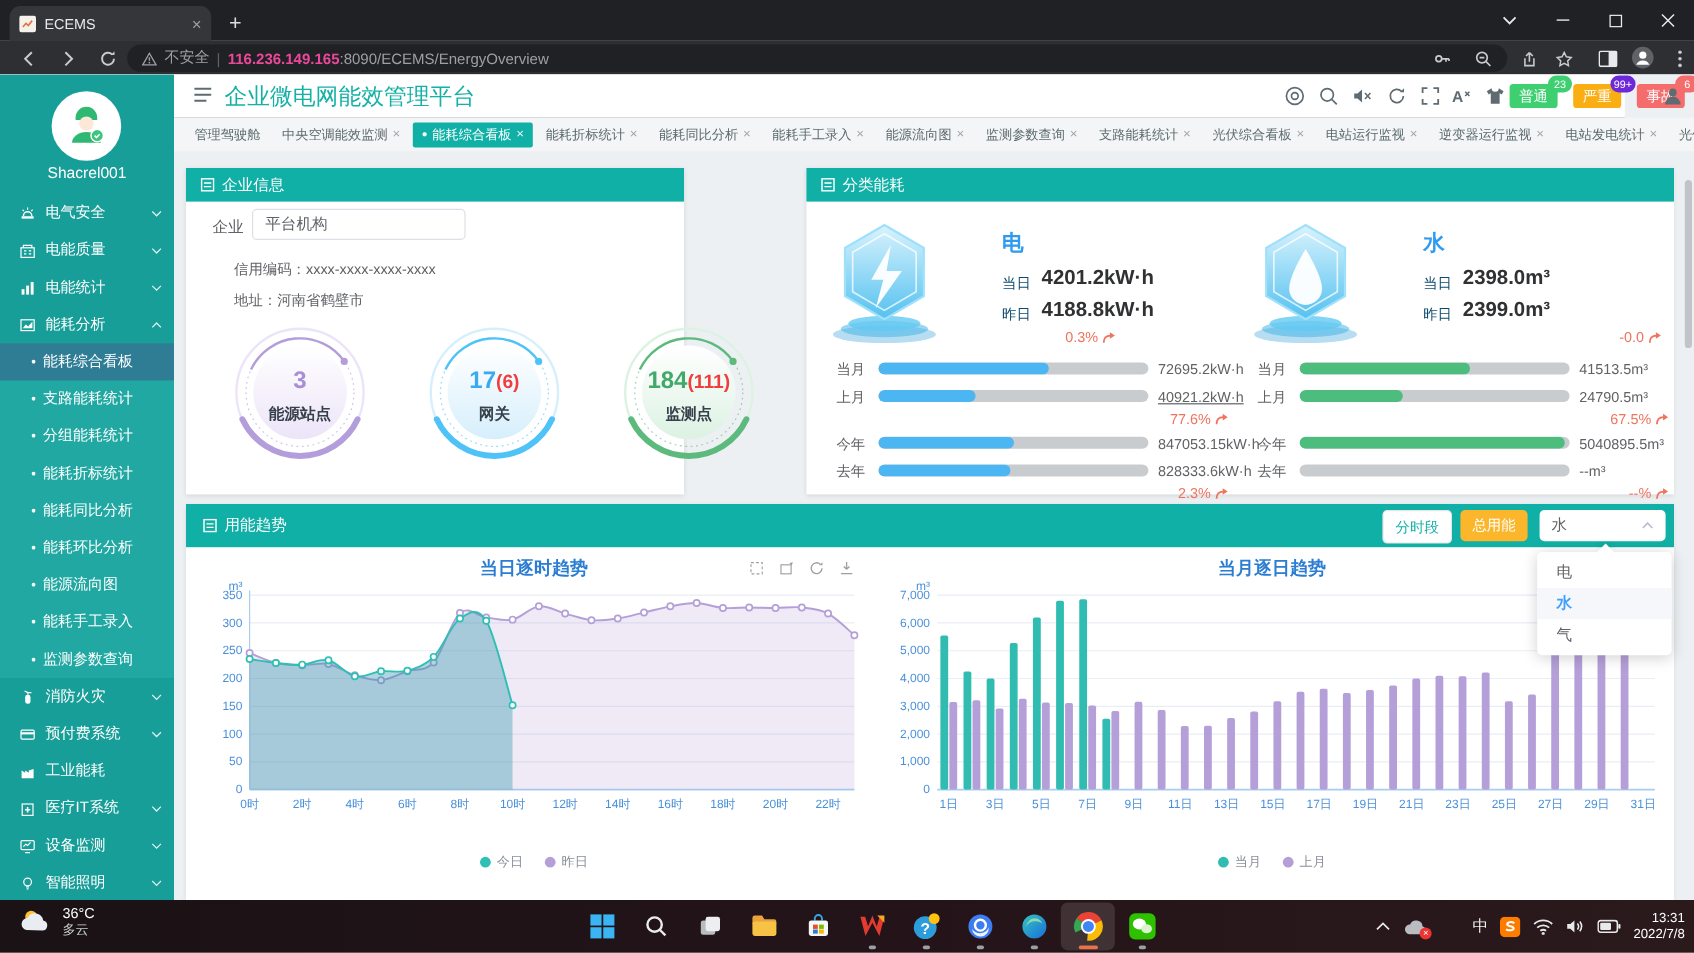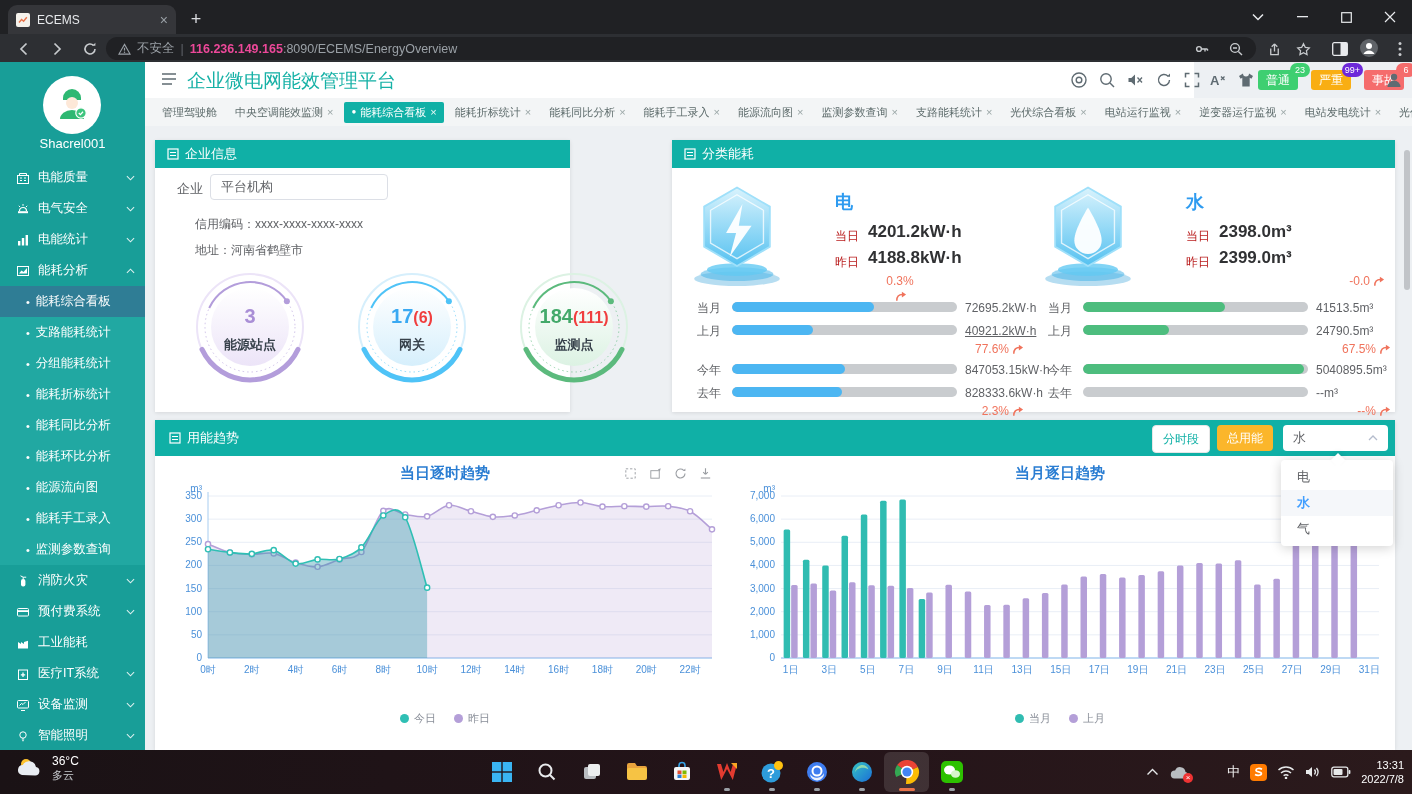--- a/index.html
+++ b/index.html
@@ -31,41 +31,41 @@
   .avatar{position:absolute;left:43px;top:14px;width:58px;height:58px;border-radius:50%;background:#fff;
     display:flex;align-items:center;justify-content:center;}
   .username{position:absolute;left:0;top:74px;width:145px;text-align:center;font-size:13px;color:#fff}
   #side-menu{position:absolute;left:0;top:100px;width:145px;}
   .side-item{height:31px;display:flex;align-items:center;padding:0 10px 0 16px;font-size:12.5px;gap:8px;cursor:pointer}
   .side-item .chev{margin-left:auto;opacity:.85}
   .side-sub{background:#21a8a2;}
   .side-subitem{height:31px;display:flex;align-items:center;padding-left:26px;font-size:12.5px;cursor:pointer}
   .side-subitem .dot{margin-right:6px;font-size:11px}
   .side-subitem.active{background:#2f7d95;}
-  .app-header{position:absolute;left:145px;top:0;width:1049px;height:36px;background:#fff;border-bottom:5px solid #737373}
+  .app-header{position:absolute;left:145px;top:0;width:1209px;height:36px;background:#fff;border-bottom:5px solid #737373}
   .hamburger{position:absolute;left:16px;top:10px;}
   .app-title{position:absolute;left:42px;top:6px;font-size:19px;color:#16b1a6;}
   .hicon{position:absolute;top:9px;width:18px;height:18px;color:#5f6b72}
   .alarm-pill{position:absolute;top:8px;width:40px;height:20px;border-radius:3px;color:#fff;font-size:12px;
     text-align:center;line-height:20px;}
   .alarm-cnt{position:absolute;top:-7px;right:-12px;min-width:14px;padding:0 3px;height:14px;border-radius:8px;
     color:#fff;font-size:9px;line-height:14px;text-align:center;font-weight:normal;}
   .wtabs{position:absolute;left:145px;top:36px;width:1267px;height:28px;background:#f3f5f6;display:flex;
     align-items:center;padding-left:10px;gap:4px;box-sizing:border-box;overflow:hidden;}
   .wtab{display:flex;align-items:center;gap:4px;padding:3px 7px;font-size:11px;color:#5d6b6b;
     white-space:nowrap;border-radius:2px;cursor:pointer}
   .wtab .x{color:#9aa6a6;font-size:11px}
   .wtab.active{background:#10b0a6;color:#fff;}
   .wtab.active .x{color:#eafaf8}
   .wtab .adot{font-size:8px;line-height:1}
   
   .panel{position:absolute;background:#fff;box-shadow:0 1px 4px rgba(0,0,0,.10);}
   .panel-h{height:28px;background:#10b0a6;color:#fff;font-size:13px;display:flex;align-items:center;
     gap:6px;padding:0 12px;}
-  .lbl{color:#b91c1c;font-size:12px}
+  .lbl{color:#0c4a6e;font-size:12px}
   .val-big{color:#303133;font-size:17px;font-weight:bold}
   .chg{color:#f0735c;font-size:12px;display:flex;align-items:center;gap:2px}
   .brow-lbl{color:#606266;font-size:12px}
   .brow-val{color:#606266;font-size:12px}
   .btrack{height:10px;border-radius:5px;background:#c9cccf;overflow:hidden}
   .bfill{height:10px;border-radius:5px}
   .ent-input{position:absolute;left:55px;top:34px;width:178px;height:26px;border:1px solid #dcdfe6;
     border-radius:4px;font-size:13px;color:#606266;padding:0 10px;font-family:inherit;background:#fff;box-sizing:border-box}
   
   .trend-h{height:36px;background:#10b0a6;display:flex;align-items:center;color:#fff;font-size:13px;
@@ -234,41 +234,41 @@
             <path d="M10 36a12 9 0 0 1 24 0z" fill="#2eb872"></path>
             <circle cx="31" cy="30" r="5.2" fill="#3dc57e" stroke="#fff" stroke-width="1.2"></circle>
             <path d="M28.8 30l1.6 1.6 2.6-2.8" stroke="#fff" stroke-width="1.3" fill="none"></path>
           </svg>
       </div>
       <div class="username">Shacrel001</div>
       <nav id="side-menu">
           <div class="side-item">
             <span>
               <svg width="14" height="14" viewBox="0 0 14 14" style="color:#fff">
+                <path d="M3.5 9a3.5 3.5 0 0 1 7 0" fill="none" stroke="currentColor" stroke-width="1.2"></path>
+                <rect x="2" y="9.2" width="10" height="2" fill="currentColor"></rect>
+                <path d="M7 2v1.8M2.8 3.8l1.2 1.2M11.2 3.8L10 5" stroke="currentColor"></path>
+              </svg>
+            </span>
+            <span>电气安全</span>
+            <span class="chev">
+              <svg width="9" height="6" viewBox="0 0 10 6">
+                <path d="M1 1l4 4 4-4" stroke="#fff" fill="none" stroke-width="1.2"></path>
+              </svg>
+            </span>
+          </div>
+          <div class="side-item">
+            <span>
+              <svg width="14" height="14" viewBox="0 0 14 14" style="color:#fff">
                 <rect x="1.5" y="4.5" width="11" height="8" fill="none" stroke="currentColor"></rect>
                 <path d="M3.5 4.5v-2h7v2" fill="none" stroke="currentColor"></path>
                 <path d="M4 7h2M8 7h2M4 9.5h2M8 9.5h2" stroke="currentColor"></path>
               </svg>
             </span>
             <span>电能质量</span>
-            <span class="chev">
-              <svg width="9" height="6" viewBox="0 0 10 6">
-                <path d="M1 1l4 4 4-4" stroke="#fff" fill="none" stroke-width="1.2"></path>
-              </svg>
-            </span>
-          </div>
-          <div class="side-item">
-            <span>
-              <svg width="14" height="14" viewBox="0 0 14 14" style="color:#fff">
-                <path d="M3.5 9a3.5 3.5 0 0 1 7 0" fill="none" stroke="currentColor" stroke-width="1.2"></path>
-                <rect x="2" y="9.2" width="10" height="2" fill="currentColor"></rect>
-                <path d="M7 2v1.8M2.8 3.8l1.2 1.2M11.2 3.8L10 5" stroke="currentColor"></path>
-              </svg>
-            </span>
-            <span>电气安全</span>
             <span class="chev">
               <svg width="9" height="6" viewBox="0 0 10 6">
                 <path d="M1 1l4 4 4-4" stroke="#fff" fill="none" stroke-width="1.2"></path>
               </svg>
             </span>
           </div>
           <div class="side-item">
             <span>
               <svg width="14" height="14" viewBox="0 0 14 14" style="color:#fff">
                 <rect x="2" y="8" width="2.4" height="4.5" fill="currentColor"></rect>
@@ -630,21 +630,21 @@
               <polygon points="60,6 96,27 96,71 60,92 24,71 24,27" fill="url(#hg0)" stroke="#9fe0fa" stroke-width="2"></polygon>
               <polygon points="60,14 89,31 89,67 60,84 31,67 31,31" fill="none" stroke="rgba(255,255,255,.75)" stroke-width="1.5"></polygon>
               <polygon points="66,24 48,56 59,56 52,82 76,48 62,48" fill="#fff" opacity="0.95"></polygon>
             </svg>
           </div>
           <div class="abs" style="left: 163px; top: 50px; font-size: 18px; font-weight: bold; color: rgb(46, 155, 240);">电</div>
           <span class="abs lbl" style="left: 163px; top: 88px;">当日</span>
           <span class="abs val-big" style="left: 196px; top: 82px;">4201.2kW·h</span>
           <span class="abs lbl" style="left: 163px; top: 114px;">昨日</span>
           <span class="abs val-big" style="left: 196px; top: 108px;">4188.8kW·h</span>
-          <span class="abs chg" style="top: 134px; left: 198px; width: 60px; justify-content: flex-end; flex-direction: column;">
+          <span class="abs chg" style="top: 134px; left: 198px; width: 60px; justify-content: flex-end;">
             <span>0.3%</span>
             <svg width="13" height="12" viewBox="0 0 14 12">
               <path d="M3 11 Q3 4.5 9 4.5" fill="none" stroke="#f0735c" stroke-width="1.6"></path>
               <polygon points="8.5,1.5 13,4.5 8.5,7.5" fill="#f0735c"></polygon>
             </svg>
           </span>
           <span class="abs brow-lbl" style="left: 25px; top: 160px;">当月</span>
           <div class="abs btrack" style="left: 60px; top: 162px; width: 225px;">
             <div class="bfill" style="width: 63%; background: rgb(76, 182, 242);"></div>
           </div>

